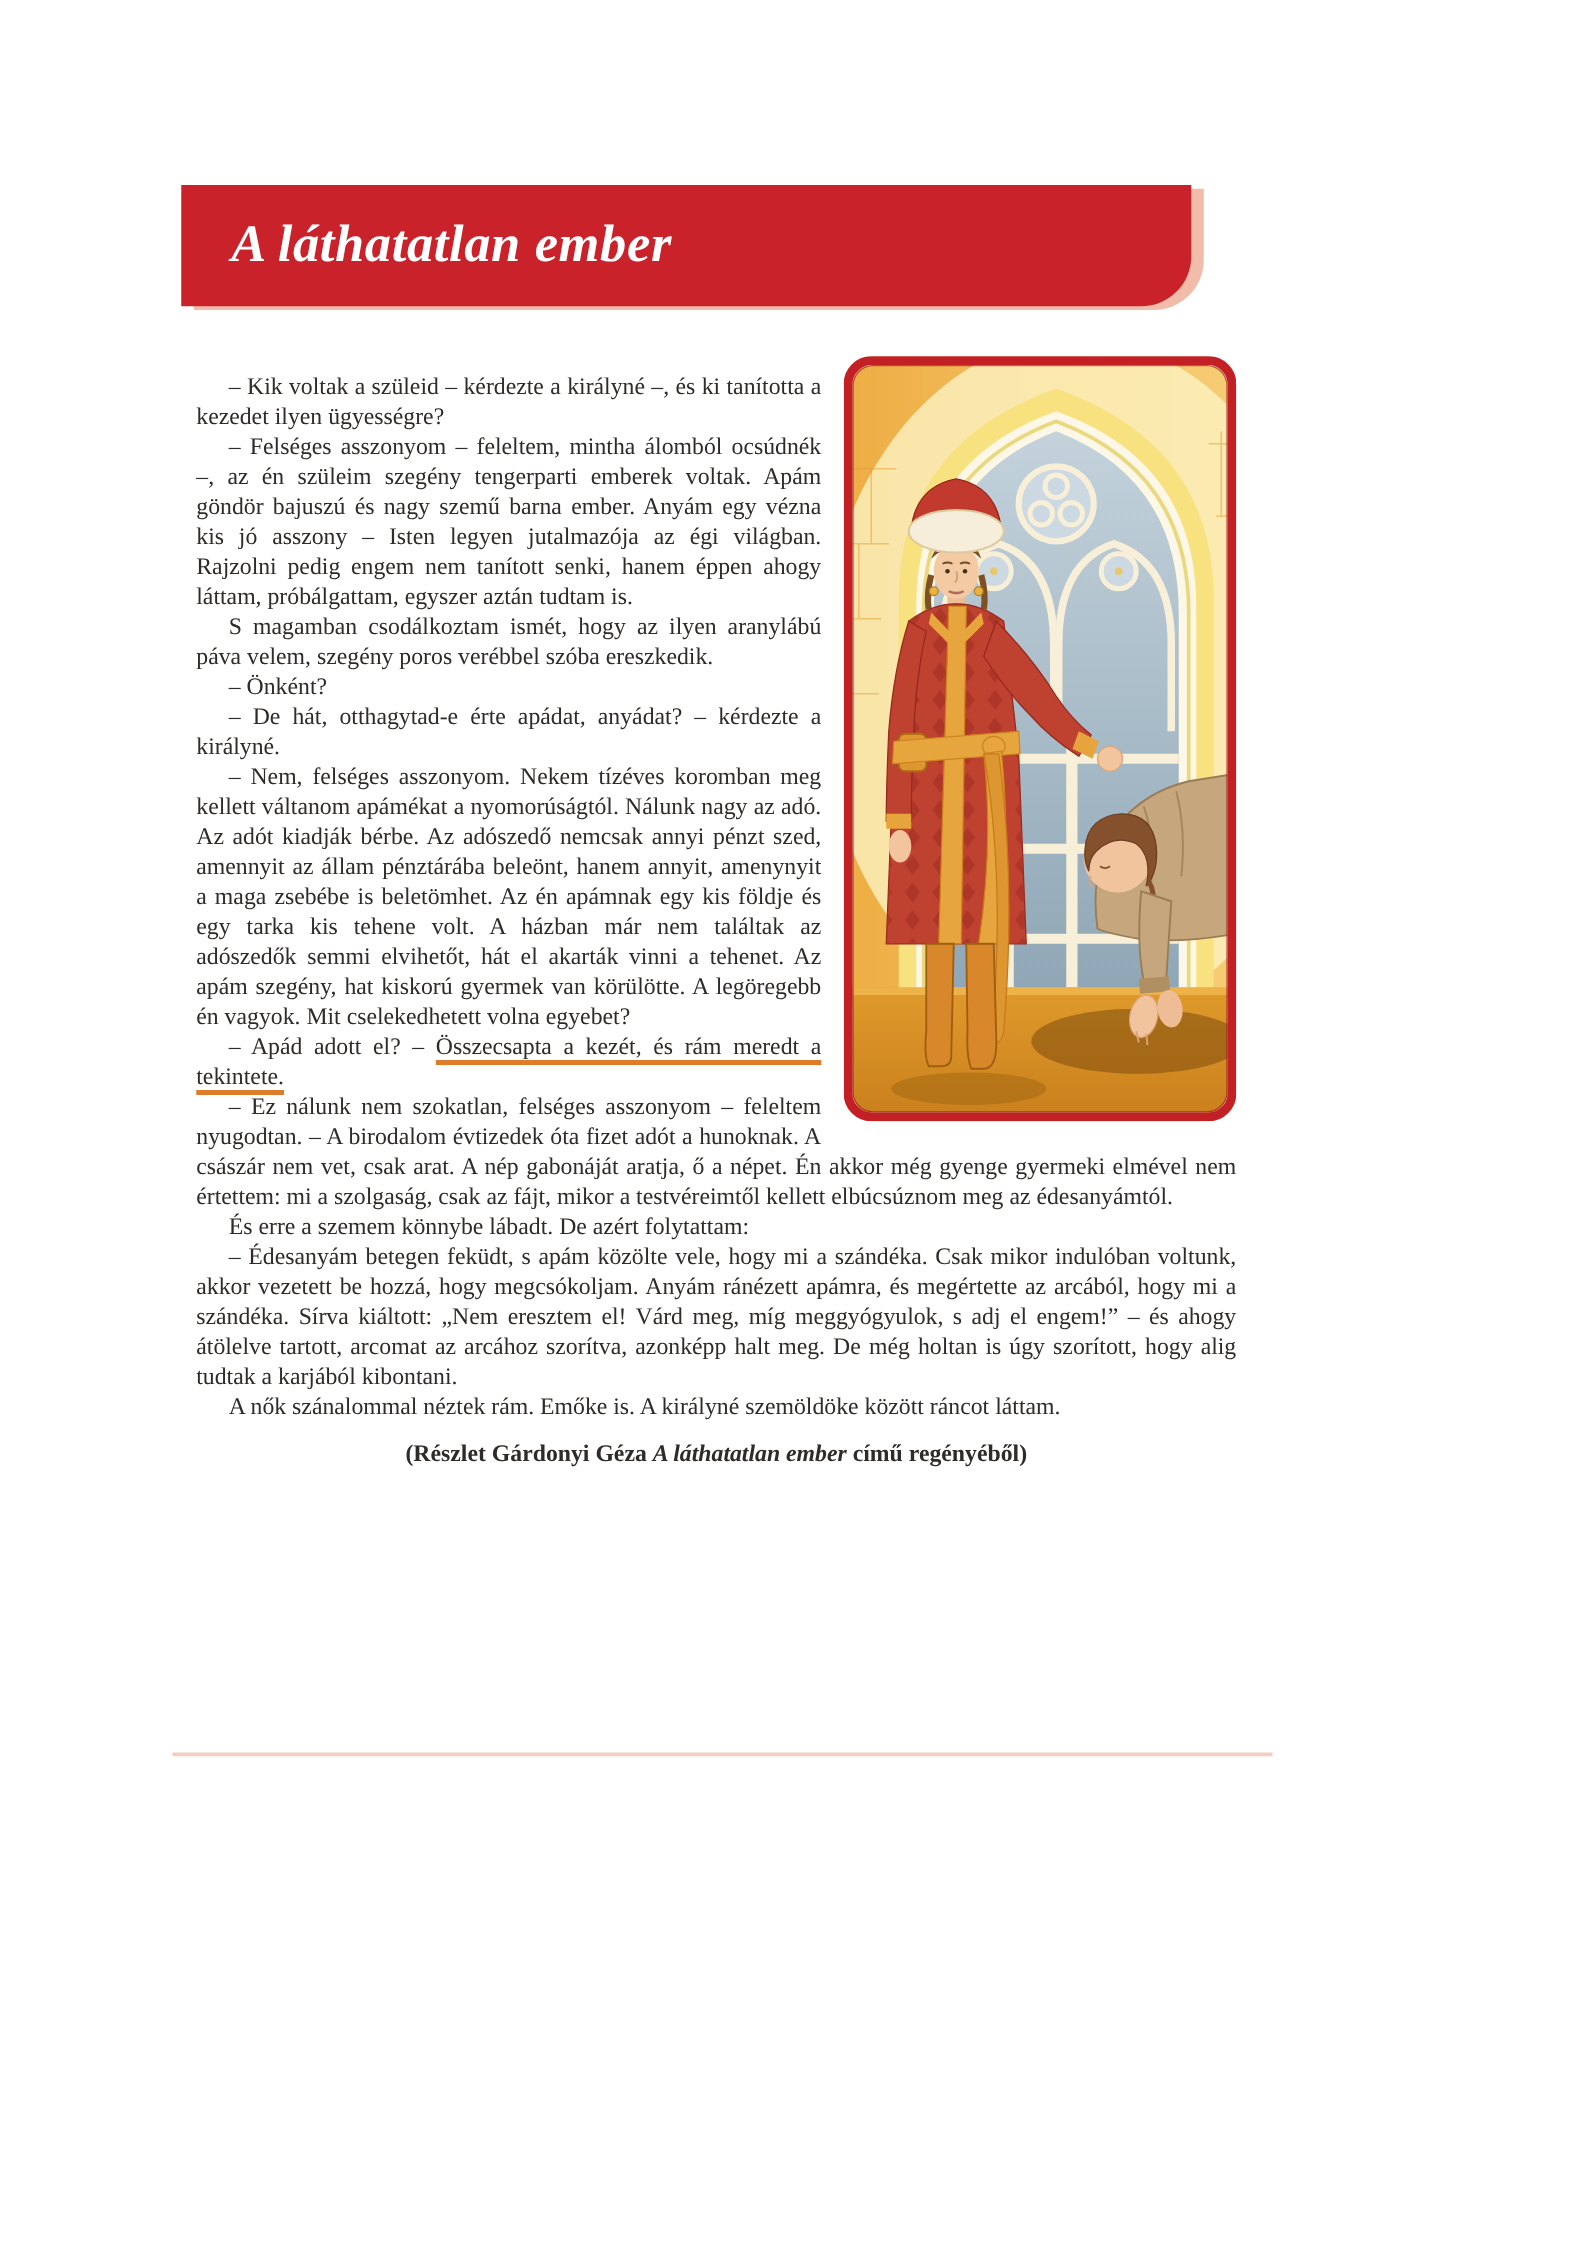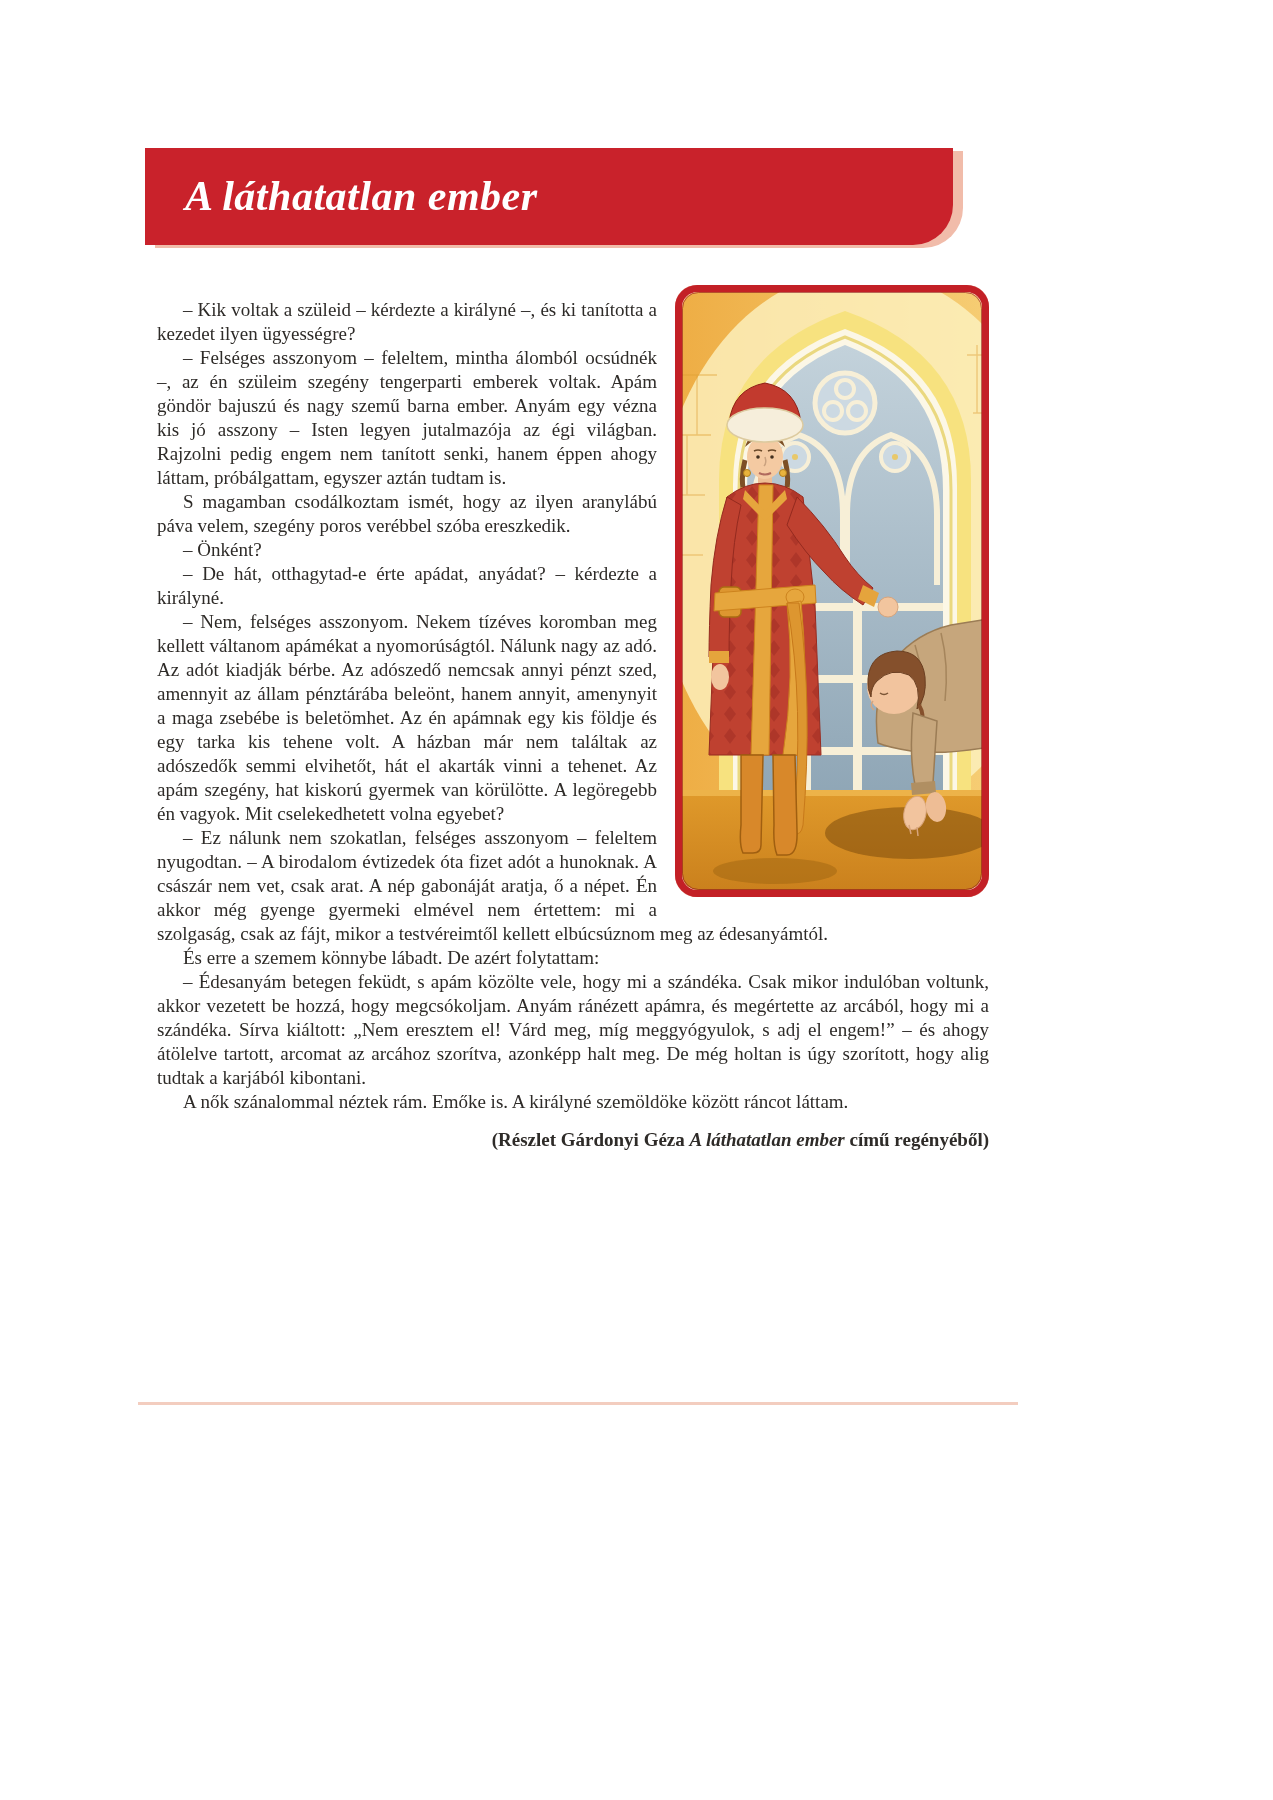--- a/index.html
+++ b/index.html
@@ -31,21 +31,21 @@
   }
   .illustration svg{display:block;width:314px;height:612px;}
   .hl-underline{
     text-decoration:underline;
     text-decoration-color:#dd7d2a;
     text-decoration-thickness:4px;
     text-underline-offset:5px;
   }
   .attribution{
     margin-top:14px !important;
-    text-align:right;font-weight:bold;text-indent:0 !important;
+    text-align:center;font-weight:bold;text-indent:0 !important;
   }
   .attribution .work-title{font-style:italic;}
   
   .divider{
     position:absolute;left:138px;top:1402px;width:880px;height:3px;
     background:#f3cdbf;border:none;margin:0;
   }
 </style>
 </head>
 <body>
@@ -191,20 +191,21 @@
         </g>
       </svg>
     </figure>
 
     <p class="para"><span>– Kik voltak a szüleid – kérdezte a királyné –, és ki tanította a kezedet ilyen ügyességre?</span></p>
     <p class="para"><span>– Felséges asszonyom – feleltem, mintha álomból ocsúdnék –, az én szüleim szegény tengerparti emberek voltak. Apám göndör bajuszú és nagy szemű barna ember. Anyám egy vézna kis jó asszony – Isten legyen jutalmazója az égi világban. Rajzolni pedig engem nem tanított senki, hanem éppen ahogy láttam, próbálgattam, egyszer aztán tudtam is.</span></p>
     <p class="para"><span>S magamban csodálkoztam ismét, hogy az ilyen aranylábú páva velem, szegény poros verébbel szóba ereszkedik.</span></p>
     <p class="para"><span>– Önként?</span></p>
     <p class="para"><span>– De hát, otthagytad-e érte apádat, anyádat? – kérdezte a királyné.</span></p>
     <p class="para"><span>– Nem, felséges asszonyom. Nekem tízéves koromban meg kellett váltanom apámékat a nyomorúságtól. Nálunk nagy az adó. Az adót kiadják bérbe. Az adószedő nemcsak annyi pénzt szed, amennyit az állam pénztárába beleönt, hanem annyit, amenynyit a maga zsebébe is beletömhet. Az én apámnak egy kis földje és egy tarka kis tehene volt. A házban már nem találtak az adószedők semmi elvihetőt, hát el akarták vinni a tehenet. Az apám szegény, hat kiskorú gyermek van körülötte. A legöregebb én vagyok. Mit cselekedhetett volna egyebet?</span></p>
+    <p class="para"><span>– Apád adott el? – </span><span class="hl-underline">Összecsapta a kezét, és rám meredt a tekintete.</span></p>
     <p class="para"><span>– Ez nálunk nem szokatlan, felséges asszonyom – feleltem nyugodtan. – A birodalom évtizedek óta fizet adót a hunoknak. A császár nem vet, csak arat. A nép gabonáját aratja, ő a népet. Én akkor még gyenge gyermeki elmével nem értettem: mi a szolgaság, csak az fájt, mikor a testvéreimtől kellett elbúcsúznom meg az édesanyámtól.</span></p>
     <p class="para"><span>És erre a szemem könnybe lábadt. De azért folytattam:</span></p>
     <p class="para"><span>– Édesanyám betegen feküdt, s apám közölte vele, hogy mi a szándéka. Csak mikor indulóban voltunk, akkor vezetett be hozzá, hogy megcsókoljam. Anyám ránézett apámra, és megértette az arcából, hogy mi a szándéka. Sírva kiáltott: „Nem eresztem el! Várd meg, míg meggyógyulok, s adj el engem!” – és ahogy átölelve tartott, arcomat az arcához szorítva, azonképp halt meg. De még holtan is úgy szorított, hogy alig tudtak a karjából kibontani.</span></p>
     <p class="para"><span>A nők szánalommal néztek rám. Emőke is. A királyné szemöldöke között ráncot láttam.</span></p>
 
     <p class="attribution"><span>(Részlet Gárdonyi Géza </span><span class="work-title">A láthatatlan ember</span><span> című regényéből)</span></p>
   </main>
 
   <hr class="divider">
 </div>

